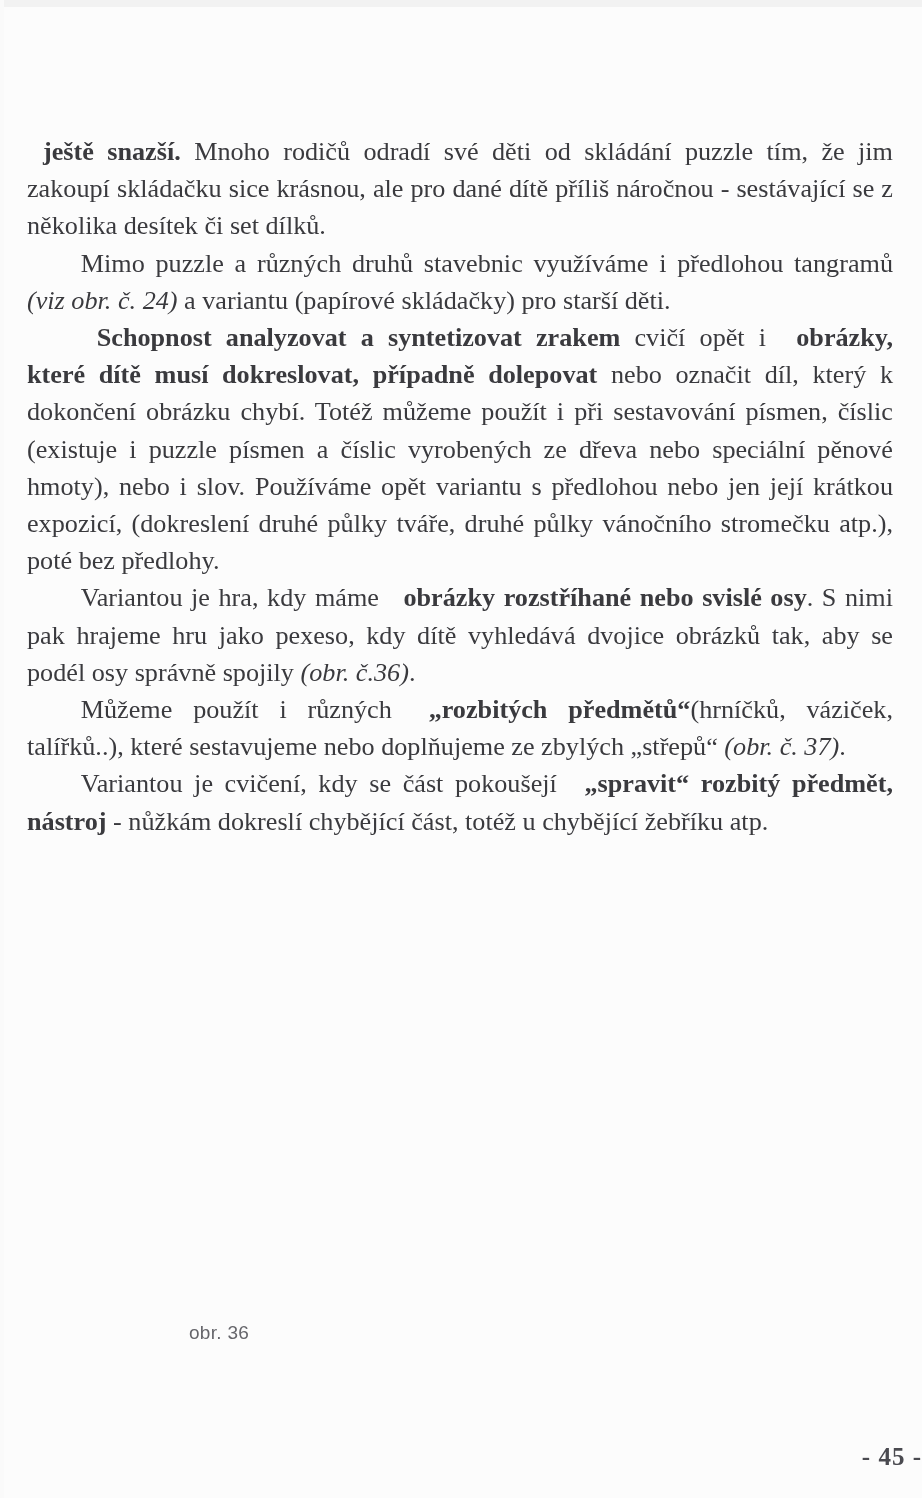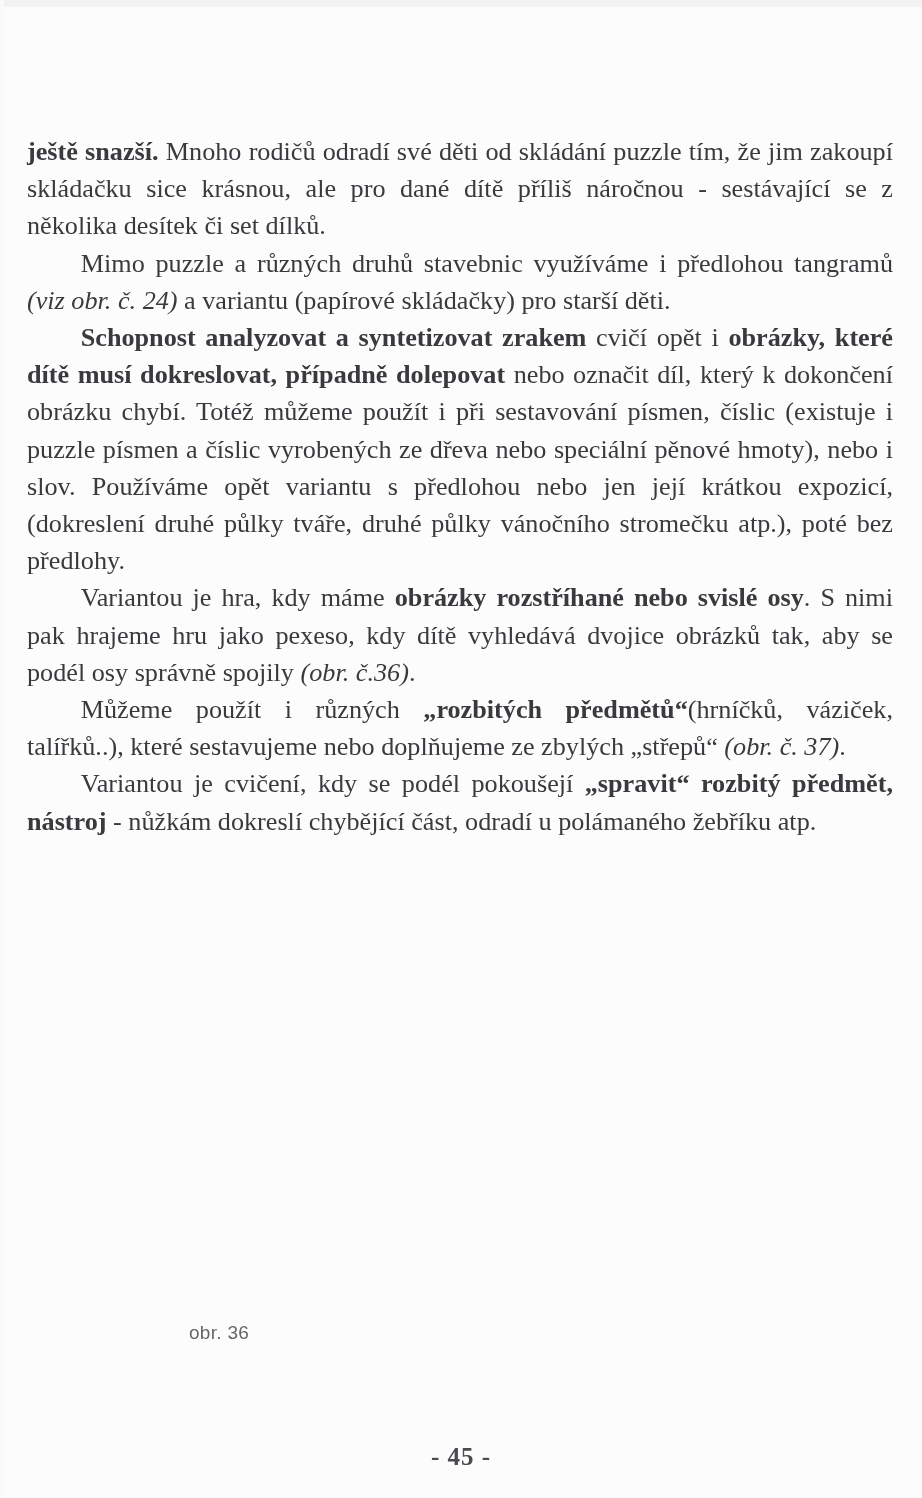--- a/index.html
+++ b/index.html
@@ -53,20 +53,21 @@
   .textblock p {
     margin: 0;
     text-indent: 2.05em;
   }
   .textblock p.noindent {
     text-indent: 0;
   }
 
   b, .b {
     font-weight: bold;
+    margin-left: 16px;
   }
   i, .i {
     font-style: italic;
   }
 
   
   .figure {
     position: absolute;
     left: 0;
     top: 1070px;
@@ -81,21 +82,21 @@
     font-size: 19px;
     color: #66666b;
     letter-spacing: 0.3px;
   }
 
   .page-number {
     position: absolute;
     left: 0;
     top: 1443px;
     width: 922px;
-    text-align: center;
+    text-align: right;
     font-family: "Liberation Serif", serif;
     font-size: 25px;
     font-weight: bold;
     color: #4a4a50;
     letter-spacing: 1px;
   }
 </style>
 </head>
 <body>
 
@@ -103,21 +104,21 @@
 
   <div class="top-edge"></div>
   <div class="left-edge"></div>
 
   <div class="textblock" id="textblock">
       <p class="noindent"><b>ještě snazší.</b><span> Mnoho rodičů odradí své děti od skládání puzzle tím, že jim zakoupí skládačku sice krásnou, ale pro dané dítě příliš náročnou - sestávající se z několika desítek či set dílků.</span></p>
       <p><span>Mimo puzzle a různých druhů stavebnic využíváme i předlohou tangramů </span><i>(viz obr. č. 24)</i><span> a variantu (papírové skládačky) pro starší děti.</span></p>
       <p><b>Schopnost analyzovat a syntetizovat zrakem</b><span> cvičí opět i </span><b>obrázky, které dítě musí dokreslovat, případně dolepovat</b><span> nebo označit díl, který k dokončení obrázku chybí. Totéž můžeme použít i při sestavování písmen, číslic (existuje i puzzle písmen a číslic vyrobených ze dřeva nebo speciální pěnové hmoty), nebo i slov. Používáme opět variantu s předlohou nebo jen její krátkou expozicí, (dokreslení druhé půlky tváře, druhé půlky vánočního stromečku atp.), poté bez předlohy.</span></p>
       <p><span>Variantou je hra, kdy máme </span><b>obrázky rozstříhané nebo svislé osy</b><span>. S nimi pak hrajeme hru jako pexeso, kdy dítě vyhledává dvojice obrázků tak, aby se podél osy správně spojily </span><i>(obr. č.36)</i><span>.</span></p>
       <p><span>Můžeme použít i různých </span><b>„rozbitých předmětů“</b><span>(hrníčků, váziček, talířků..), které sestavujeme nebo doplňujeme ze zbylých „střepů“ </span><i>(obr. č. 37)</i><span>.</span></p>
-      <p><span>Variantou je cvičení, kdy se podél pokoušejí </span><b>„spravit“ rozbitý předmět, nástroj</b><span> - nůžkám dokreslí chybějící část, odradí u polámaného žebříku atp.</span></p>
+      <p><span>Variantou je cvičení, kdy se část pokoušejí </span><b>„spravit“ rozbitý předmět, nástroj</b><span> - nůžkám dokreslí chybějící část, totéž u chybějící žebříku atp.</span></p>
     </div>
 
   <div class="figure">
     
   </div>
 
   <div class="fig-caption">obr. 36</div>
 
   <div class="page-number">- 45 -</div>
 

